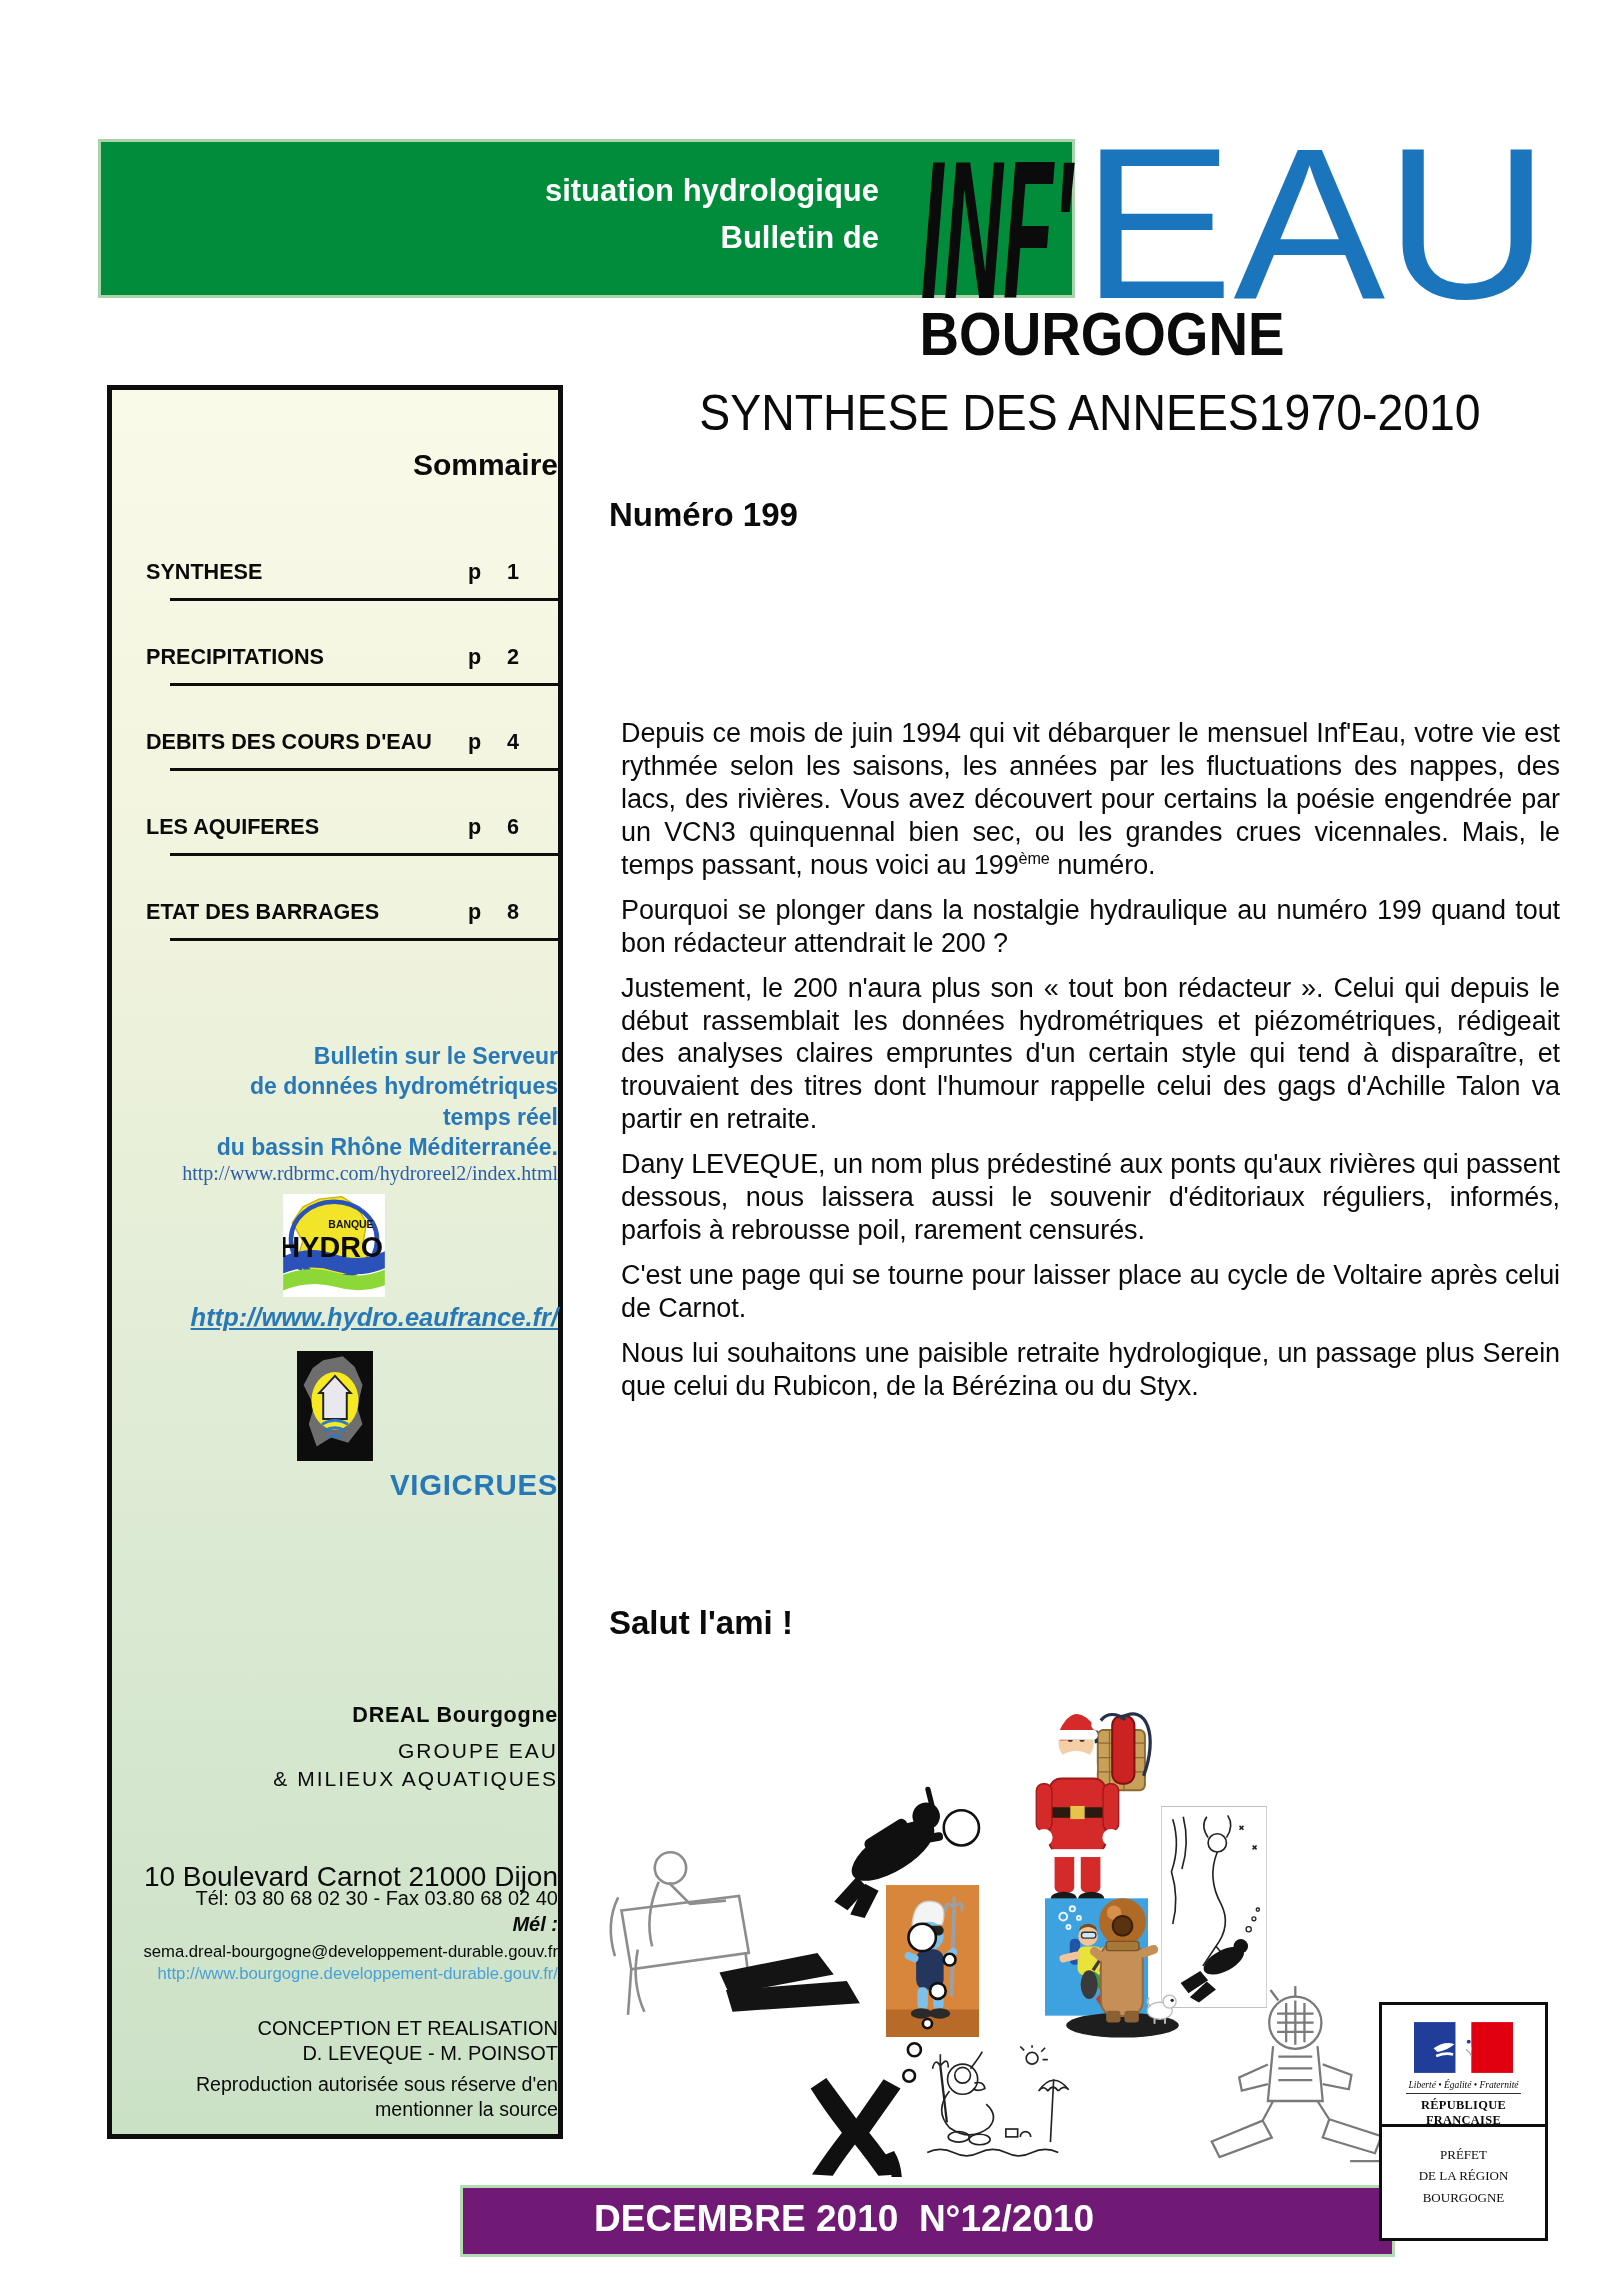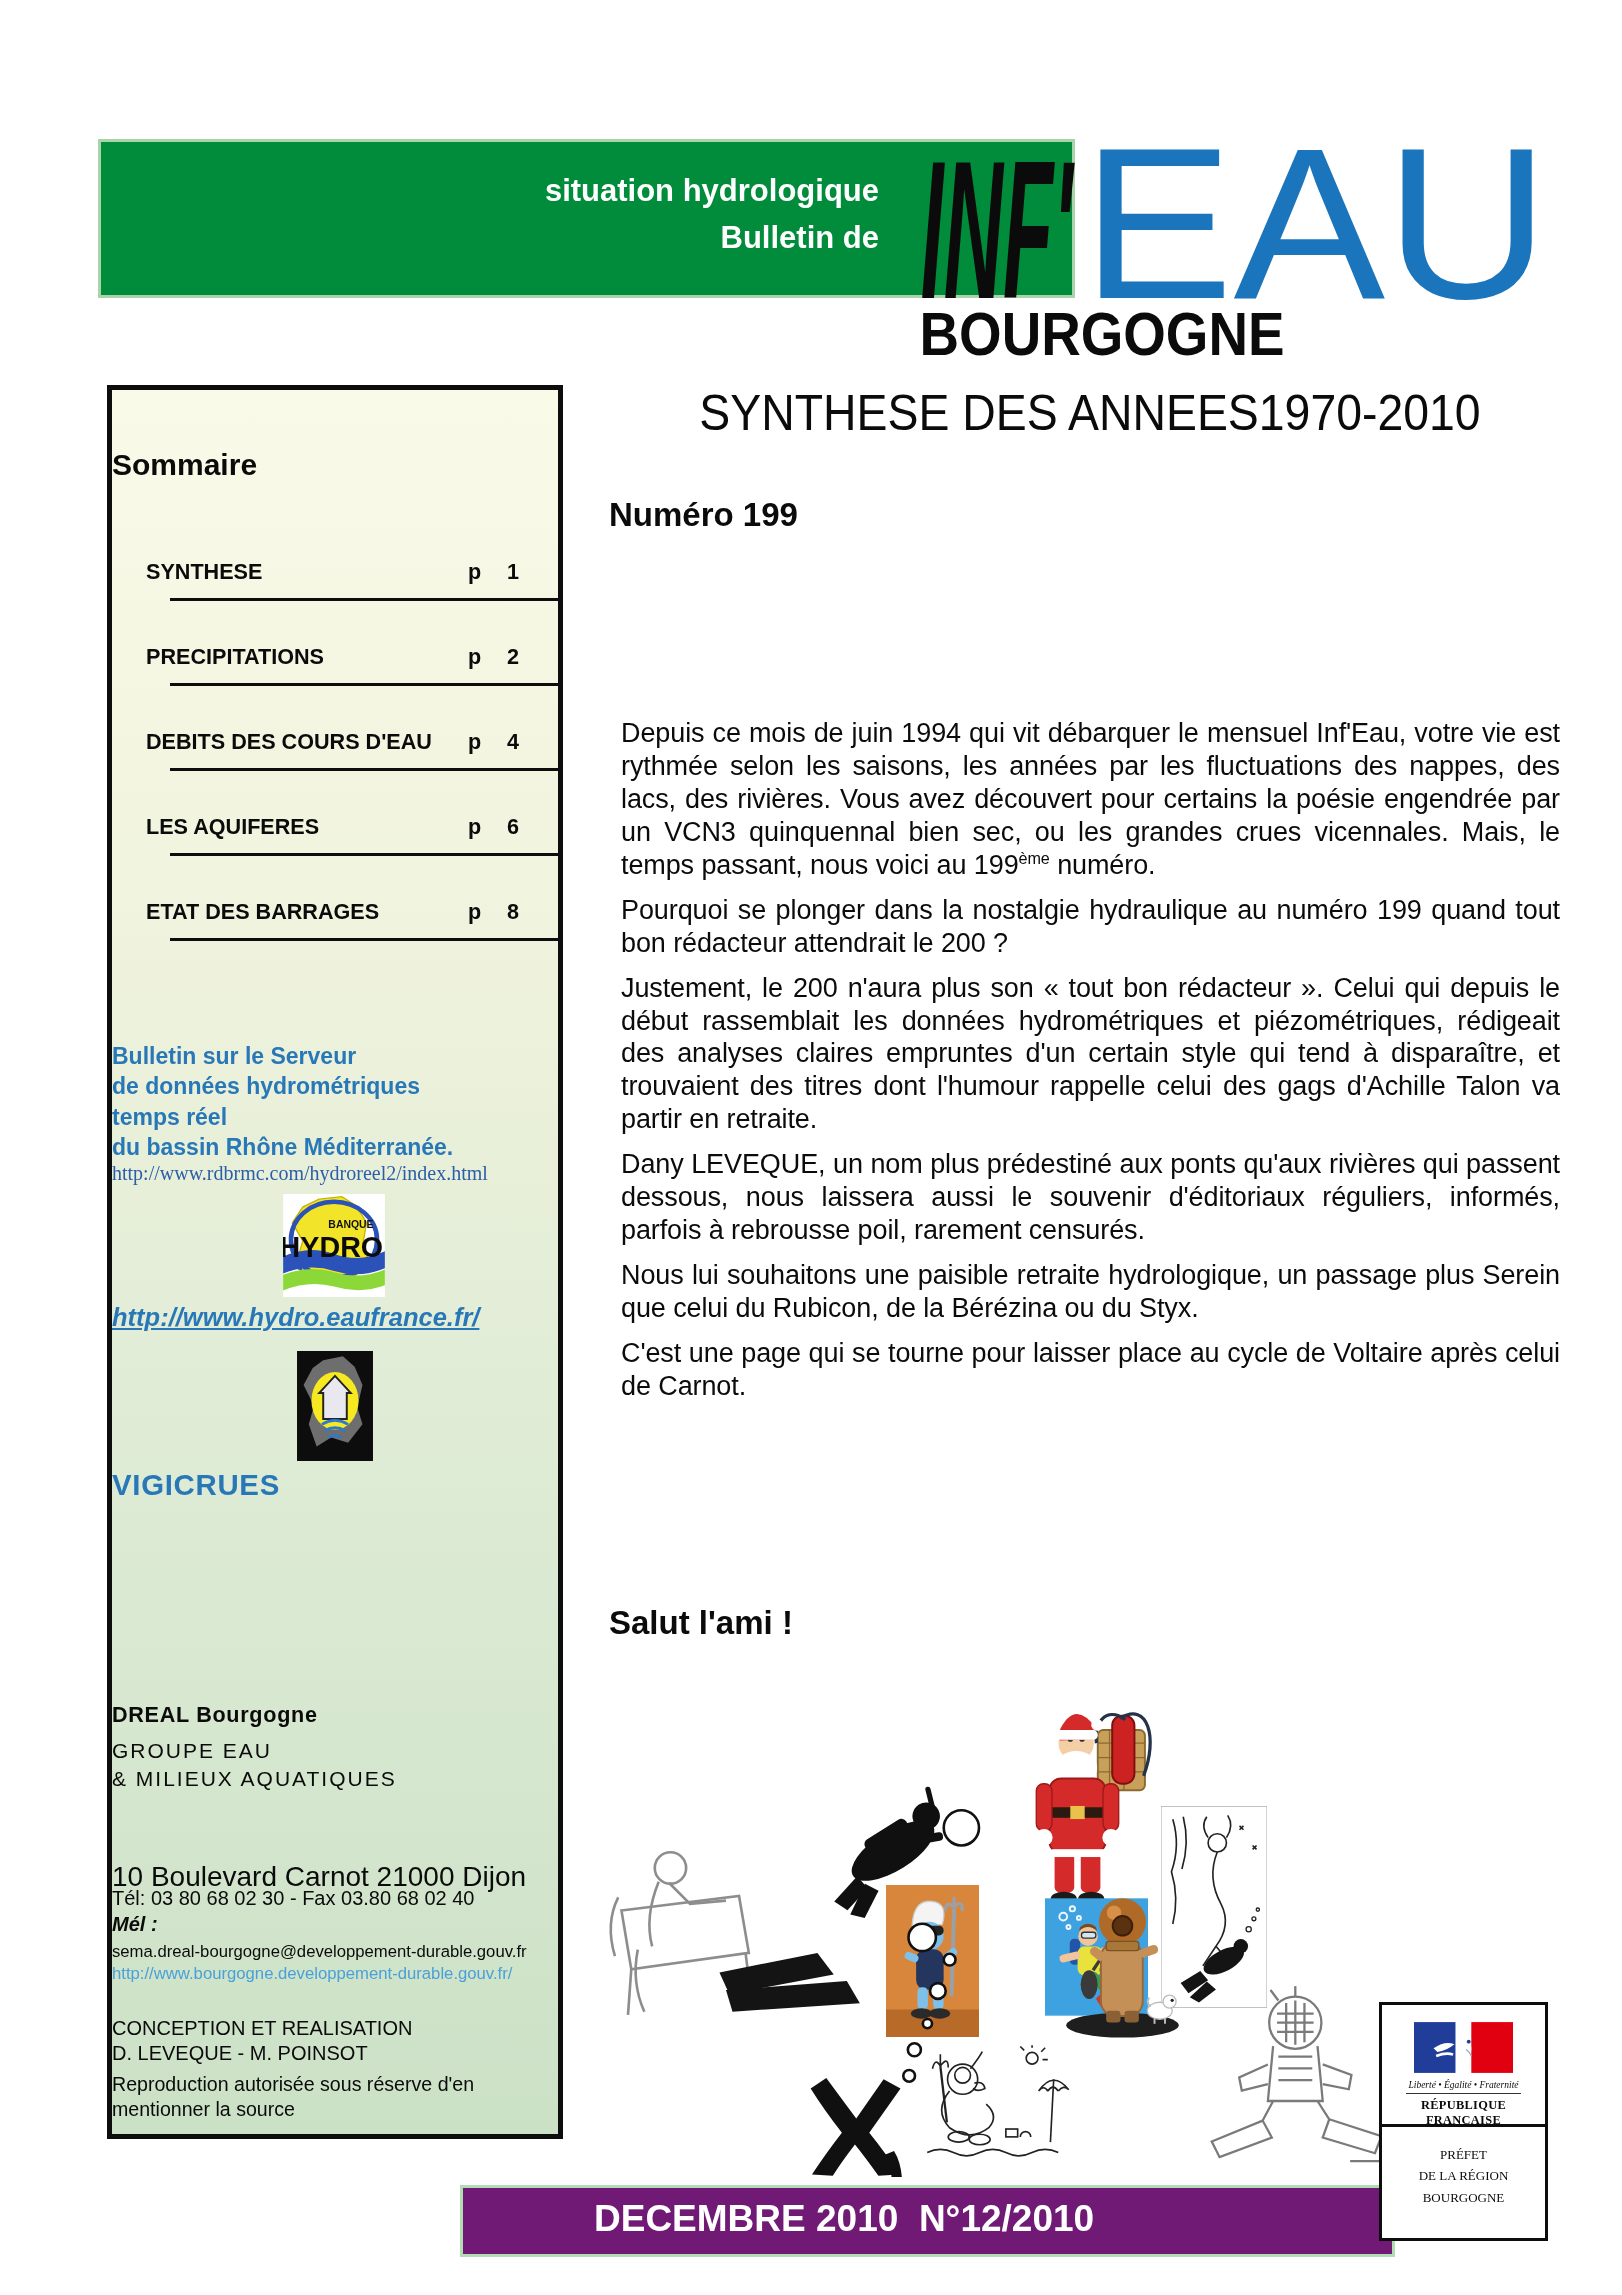--- a/index.html
+++ b/index.html
@@ -11,21 +11,21 @@
   .banner{left:98px;top:139px;width:977px;height:159px;background:#008C3A;
           border:3.9px solid #A9D4A9;box-sizing:border-box;}
   .banner-title{position:absolute;right:193px;top:26px;text-align:right;color:#ffffff;
                 font-weight:bold;font-size:31px;line-height:1.5;}
   .logo-svg{left:913px;top:134px;width:654px;height:229px;}
 
   
   .sidebar{left:107px;top:385px;width:456px;height:1754px;box-sizing:border-box;
            border:5.9px solid #0d0d0d;
            background:linear-gradient(180deg,#FAFAE8 0%,#F0F3DD 30%,#DCEAD4 65%,#CBE1C6 100%);}
-  .sb{position:absolute;left:0;width:100%;text-align:left;}
+  .sb{position:absolute;left:0;width:100%;text-align:right;}
   .sb-title{font-size:30px;font-weight:bold;}
   .toc-row{position:absolute;left:0;width:100%;box-sizing:border-box;
            padding:0 25px 0 34px;display:flex;align-items:baseline;
            font-weight:bold;font-size:21.6px;}
   .toc-label{flex:1;text-align:left;}
   .toc-p{width:39px;text-align:left;}
   .toc-num{width:26px;text-align:left;}
   .toc-rule{position:absolute;left:58px;right:0;height:3.3px;background:#0d0d0d;}
   .blue{color:#2878B8;}
   .serif{font-family:"Liberation Serif",serif;}
@@ -168,22 +168,22 @@
     <div class="sb" style="top:1708px;font-size:19.6px">mentionner la source</div>
   </div>
 
   <div class="abs issue">Numéro 199</div>
 
   <div class="abs body-text">
     <p><span>Depuis ce mois de juin 1994 qui vit débarquer le mensuel Inf'Eau, votre vie est rythmée selon les saisons, les années par les fluctuations des nappes, des lacs, des rivières. Vous avez découvert pour certains la poésie engendrée par un VCN3 quinquennal bien sec, ou les grandes crues vicennales. Mais, le temps passant, nous voici au 199</span><sup>ème</sup><span> numéro.</span></p>
     <p>Pourquoi se plonger dans la nostalgie hydraulique au numéro 199 quand tout bon rédacteur attendrait le 200 ?</p>
     <p>Justement, le 200 n'aura plus son « tout bon rédacteur ». Celui qui depuis le début rassemblait les données hydrométriques et piézométriques, rédigeait des analyses claires empruntes d'un certain style qui tend à disparaître, et trouvaient des titres dont l'humour rappelle celui des gags d'Achille Talon va partir en retraite.</p>
     <p>Dany LEVEQUE, un nom plus prédestiné aux ponts qu'aux rivières qui passent dessous, nous laissera aussi le souvenir d'éditoriaux réguliers, informés, parfois à rebrousse poil, rarement censurés.</p>
+    <p>C'est une page qui se tourne pour laisser place au cycle de Voltaire après celui de Carnot.</p>
     <p>Nous lui souhaitons une paisible retraite hydrologique, un passage plus Serein que celui du Rubicon, de la Bérézina ou du Styx.</p>
-    <p>C'est une page qui se tourne pour laisser place au cycle de Voltaire après celui de Carnot.</p>
   </div>
 
   <div class="abs salut">Salut l'ami !</div>
 
   <div class="abs collage">
 
     <svg class="ill" style="left:9.8px;top:137px;width:281px;height:209px" viewBox="0 0 430 320">
       <g stroke="#8d8d8d" stroke-width="4" fill="none">
         <polygon points="45,140 225,118 240,205 60,230"></polygon>
         <line x1="60" y1="230" x2="55" y2="300"></line>

